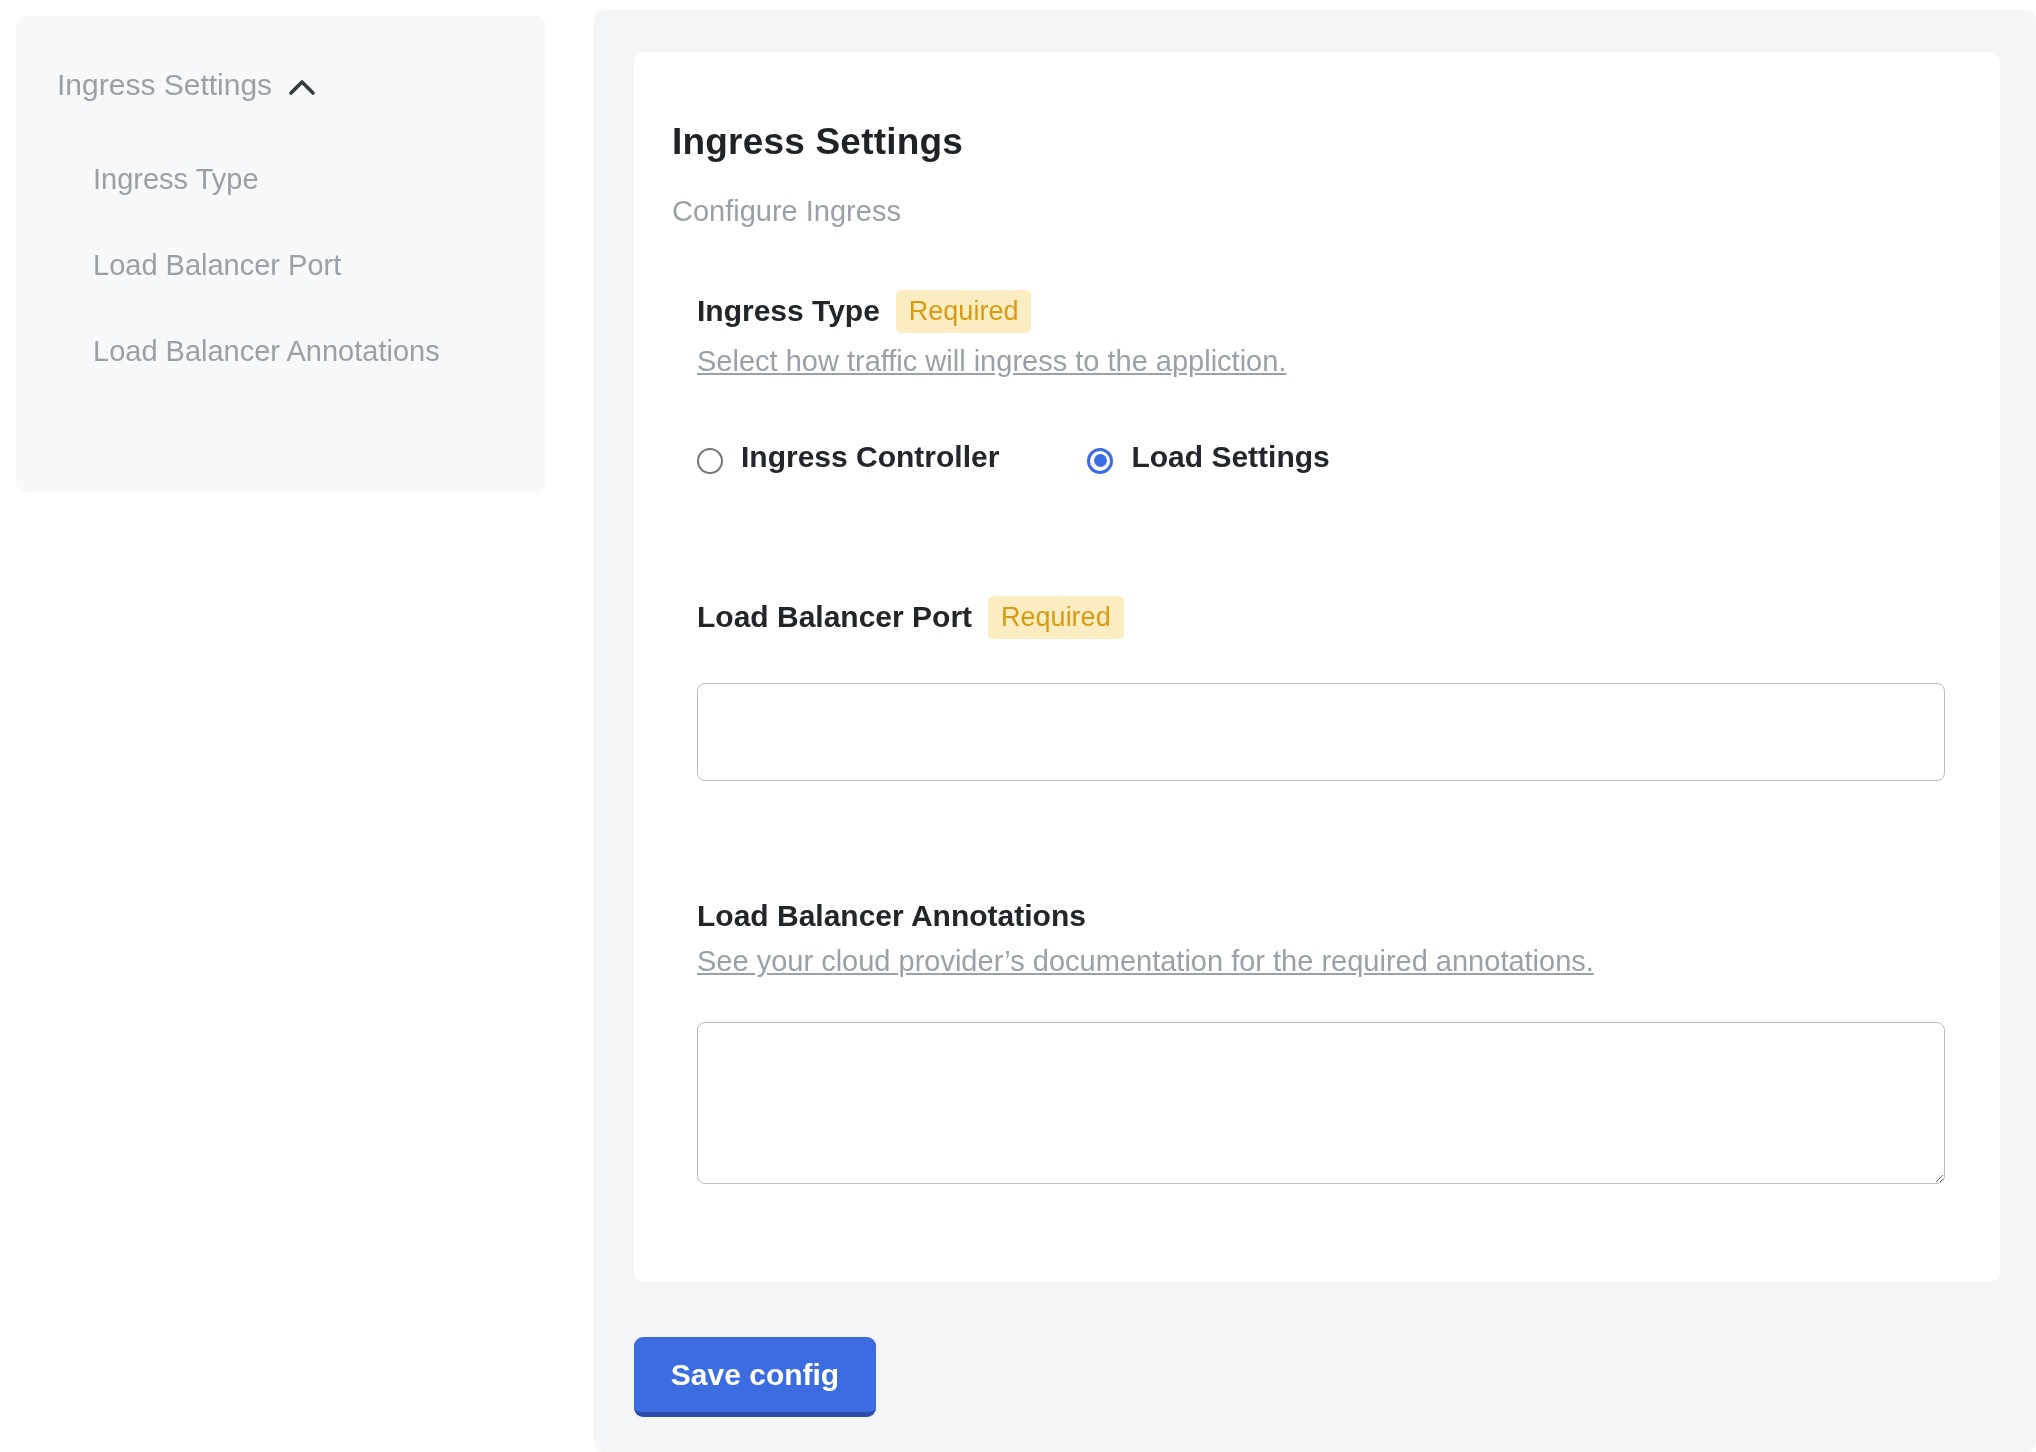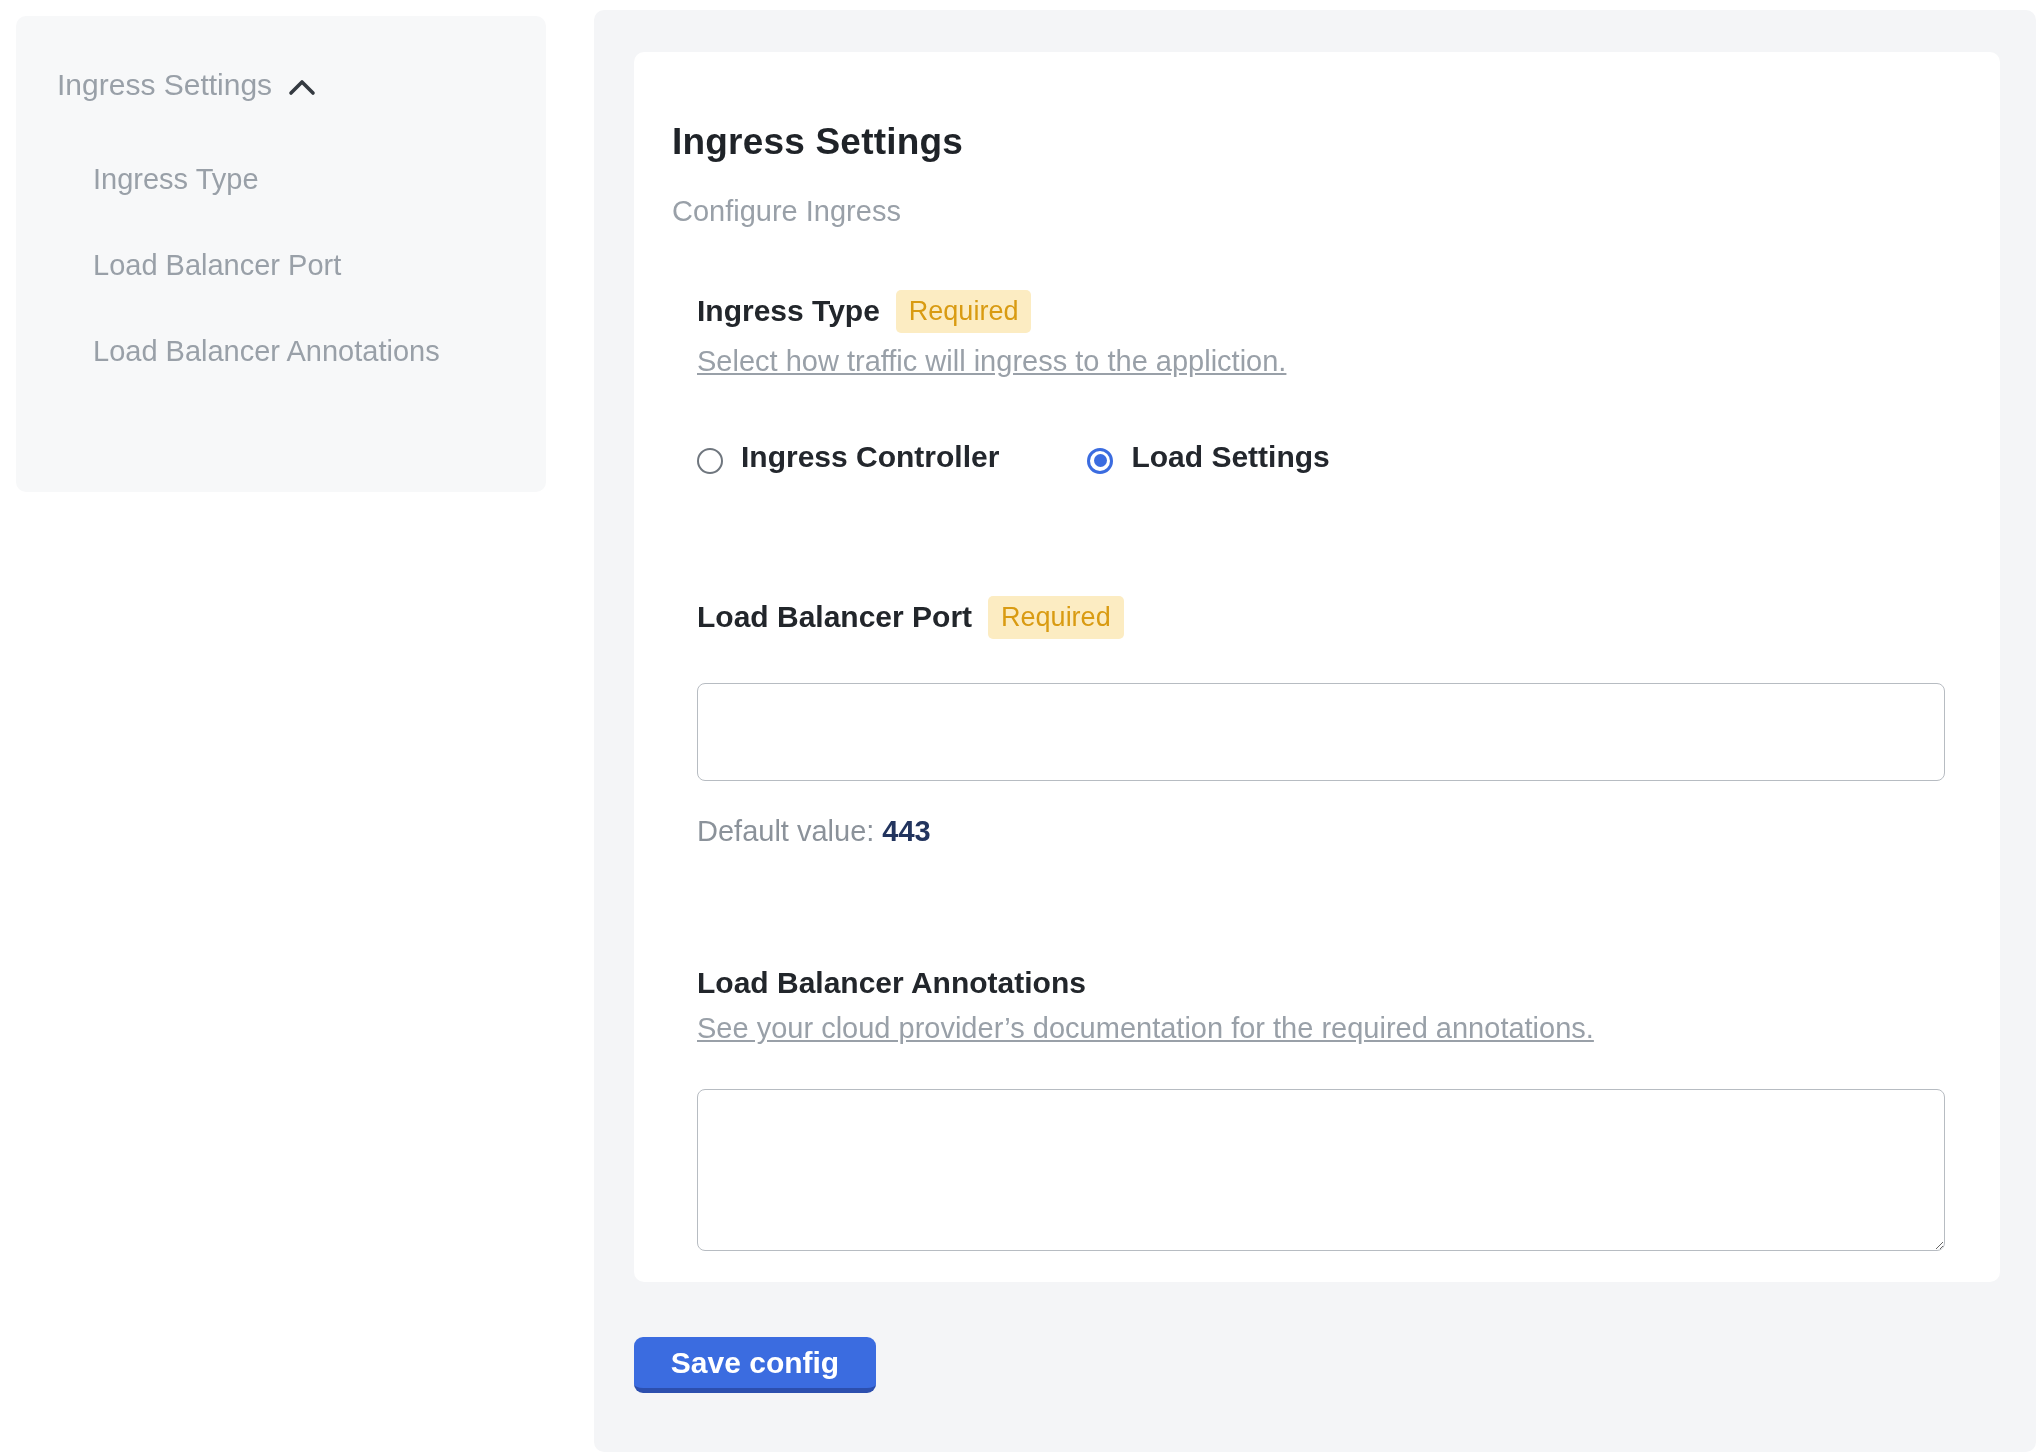--- a/index.html
+++ b/index.html
@@ -94,21 +94,21 @@
   .text-area{
     margin-top:44px;width:1248px;height:162px;display:block;
     border:1px solid var(--border);border-radius:8px;background:#ffffff;
     font-size:29px;padding:18px 22px;color:var(--dark);outline:none;
     resize:both;font-family:"Liberation Sans","DejaVu Sans",sans-serif;
   }
 
   
   .save-btn{
     position:absolute;left:40px;top:1327px;
-    min-width:242px;height:56px;padding:8px 36px;
+    min-width:242px;height:80px;padding:8px 36px;
     background:var(--accent);border:none;border-bottom:5px solid var(--btn-shadow);
     border-radius:9px;color:#ffffff;font-size:30px;font-weight:700;
     cursor:pointer;font-family:"Liberation Sans","DejaVu Sans",sans-serif;
   }
 </style>
 </head>
 <body>
 
 <nav class="sidebar">
   <div class="sidebar-header">
@@ -158,23 +158,20 @@
       </div>
 
       <div class="section section-lb-port">
         <div class="section-label-row">
           <span class="section-label">Load Balancer Port</span>
           <span class="badge">Required</span>
         </div>
 
         <input class="text-input" type="text" value="" style="">
 
-        <div class="default-line">
-          <span class="default-label">Default value:</span><span class="default-value">443</span>
-        </div>
       </div>
 
       <div class="section section-lb-annotations">
         <div class="section-label-row">
           <span class="section-label">Load Balancer Annotations</span>
         </div>
         <div class="section-help">See your cloud provider’s documentation for the required annotations.</div>
 
         <textarea class="text-area" style=""></textarea>
       </div>

